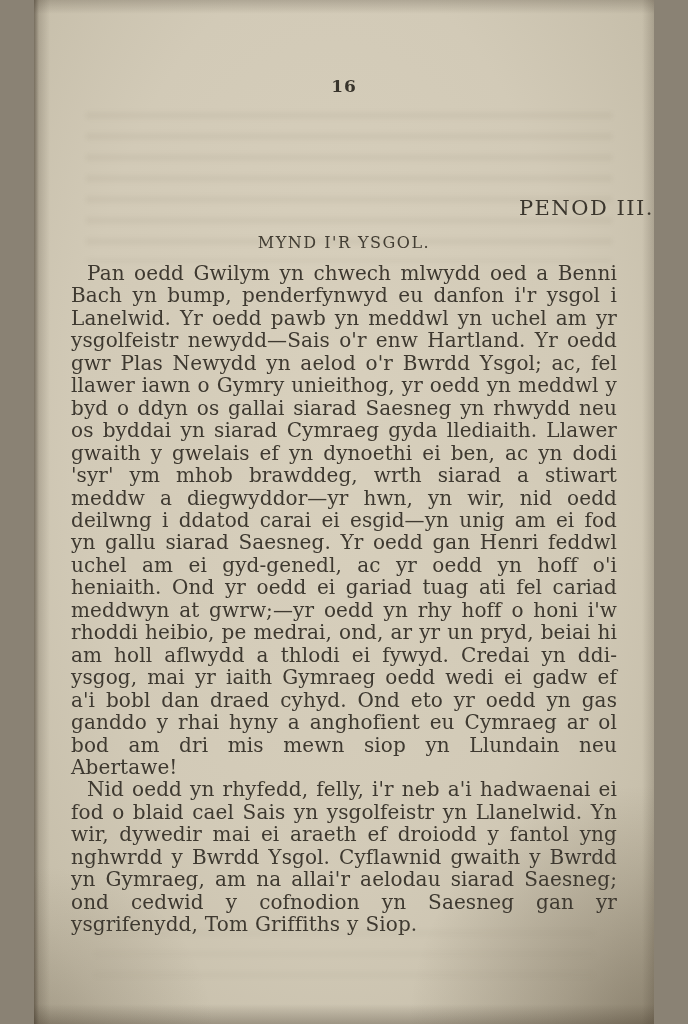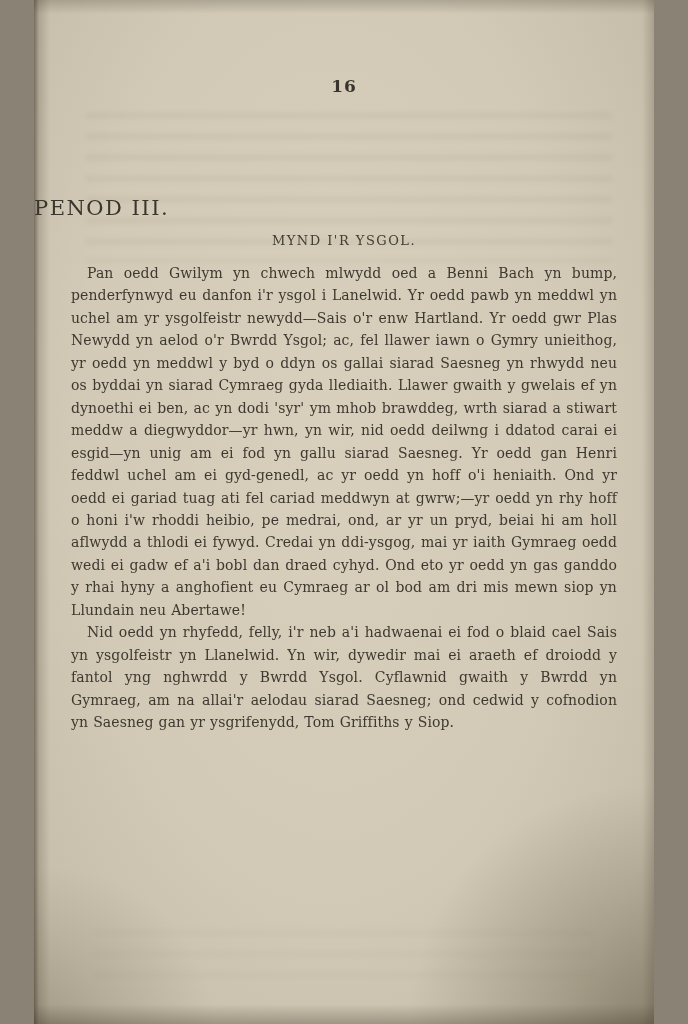--- a/index.html
+++ b/index.html
@@ -72,47 +72,47 @@
     letter-spacing: 1px;
     color: #38342c;
   }
 
   .chapter {
     position: absolute;
     top: 196px;
     left: 0;
     right: 0;
     margin: 0;
-    text-align: left;
+    text-align: right;
     font-size: 21px;
     font-weight: 400;
     letter-spacing: 1.5px;
     color: #3b362d;
   }
 
   .subtitle {
     position: absolute;
     top: 233px;
     left: 0;
     right: 0;
     margin: 0;
     text-align: center;
-    font-size: 13px;
+    font-size: 16px;
     font-weight: 400;
     letter-spacing: 1.5px;
     color: #423d33;
   }
 
   .bodytext {
     position: absolute;
     top: 262px;
     left: 37px;
     right: 37px;
     text-align: justify;
-    font-size: 14px;
+    font-size: 20px;
     line-height: 22.45px;
     letter-spacing: 0.1px;
     word-spacing: 0.5px;
     color: #3e3930;
   }
   .bodytext p {
     margin: 0;
     text-indent: 16px;
   }
 </style>

